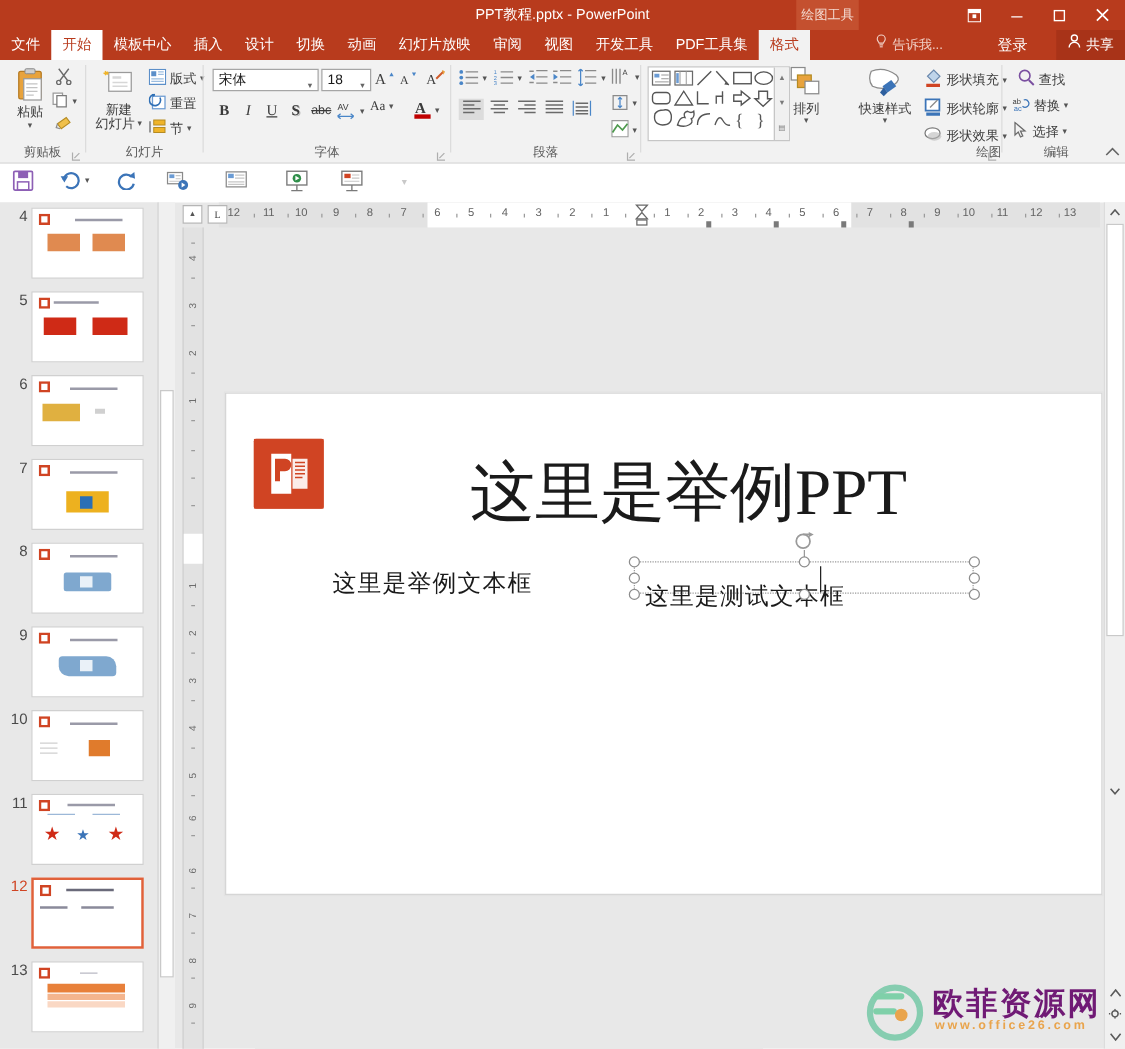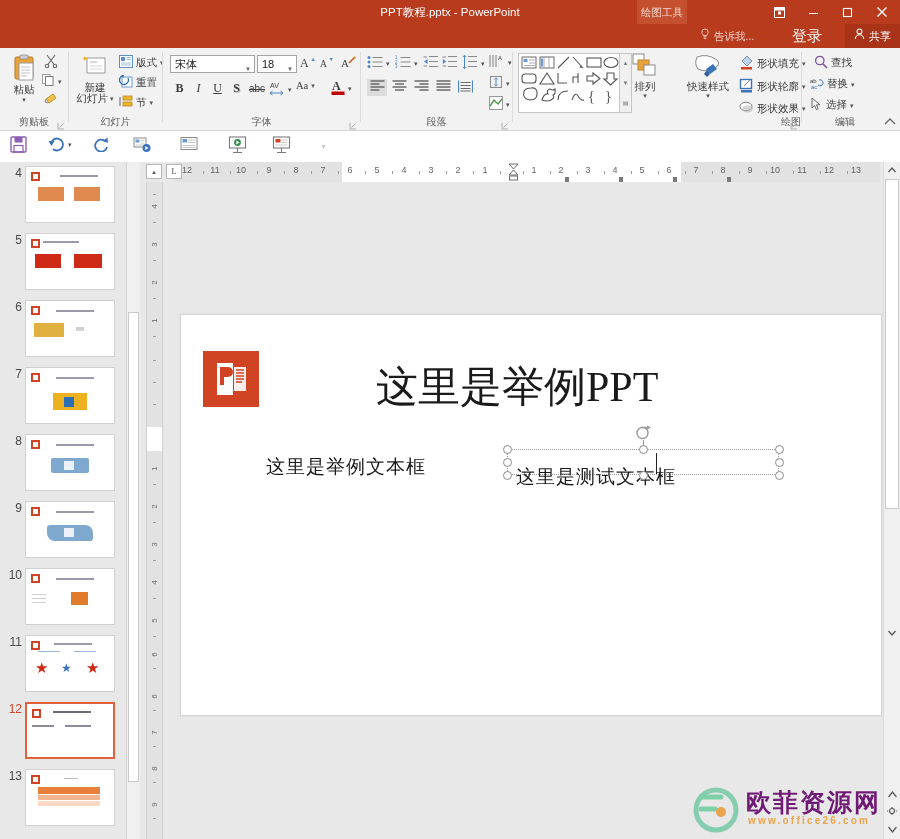--- a/index.html
+++ b/index.html
@@ -31,21 +31,21 @@
   .tabstrip{position:relative;height:24px;background:#b83b1d;}
   .tabs{position:absolute;left:0;top:0;height:24px;display:flex;align-items:stretch;}
   .tab{
     padding:0 9px;height:24px;line-height:24px;color:#fff;font-size:11.5px;white-space:nowrap;
   }
   .tab.active{background:#fff;color:#b83b1d;}
   .tab.ctxactive{background:#f2f2f2;color:#b83b1d;}
   .tellme{position:absolute;left:700px;top:0;height:24px;line-height:24px;
     color:#f0cfc5;font-size:10.5px;white-space:nowrap;display:flex;align-items:center;gap:4px;}
   .tellme .bulb{display:inline-block;}
-  .signin{position:absolute;right:78px;top:0;height:24px;line-height:24px;color:#fff;font-size:15px;}
+  .signin{position:absolute;right:78px;top:0;height:24px;line-height:24px;color:#fff;font-size:12px;}
   .share{position:absolute;right:0;top:0;height:24px;line-height:24px;background:#a83318;
     color:#fff;font-size:11px;padding:0 9px;display:flex;align-items:center;gap:4px;}
 
   
   .ribbon{position:relative;height:82px;background:#f2f2f2;border-bottom:1px solid #d4d4d4;}
   .rgroup{position:absolute;top:0;height:82px;}
   .rgroup .glabel{
     position:absolute;bottom:1px;left:0;right:0;text-align:center;
     font-size:10px;color:#5a5a5a;
   }
@@ -105,21 +105,21 @@
   .hrwhite{position:absolute;top:0;height:20px;background:#fff;}
   .hrlabel{position:absolute;top:3px;font-size:9px;color:#636363;text-align:center;width:14px;}
   .hrdot{position:absolute;top:9px;width:1px;height:3px;background:#9b9b9b;}
   .hrtabmark{position:absolute;top:15px;width:4px;height:5px;background:#7a7a7a;}
 
   
   .slidewrap{position:absolute;left:180px;top:152px;width:700px;height:400px;background:#fff;
     border:1px solid #d6d6d6;box-shadow:0 0 0 1px rgba(0,0,0,.02);}
   .pptlogo{position:absolute;width:56px;height:56px;background:#d04423;border-radius:2px;}
   .slidetitle{position:absolute;font-family:"Liberation Serif","DejaVu Serif",serif;
-    font-size:42px;color:#1a1a1a;white-space:nowrap;}
+    font-size:52px;color:#1a1a1a;white-space:nowrap;}
   .slidetext{position:absolute;font-family:"Liberation Serif","DejaVu Serif",serif;
     font-size:19px;color:#1a1a1a;white-space:nowrap;letter-spacing:1px;}
   .selbox{position:absolute;box-sizing:border-box;border:1px dotted #9a9a9a;}
   .handle{position:absolute;width:7px;height:7px;border-radius:50%;background:#fff;border:1px solid #8c8c8c;}
   .rotstem{position:absolute;width:1px;background:#9a9a9a;}
   .caret{position:absolute;width:1px;background:#222;}
 
   
   .vscroll{position:absolute;right:0;top:0;width:16px;height:677px;background:#f0f0f0;border-left:1px solid #dcdcdc;}
   .vsbtn{position:absolute;left:0;width:16px;height:16px;display:flex;align-items:center;justify-content:center;}
@@ -159,20 +159,35 @@
       </div>
       <div class="winbtn close">
         <svg width="12" height="12" viewBox="0 0 12 12">
             <path d="M1.5 1.5 L10.5 10.5 M10.5 1.5 L1.5 10.5" stroke="#fff" stroke-width="1.4"></path>
           </svg>
       </div>
     </div>
   </div>
 
   <div class="tabstrip">
+    <div class="tabs">
+      <div class="tab">文件</div>
+      <div class="tab active">开始</div>
+      <div class="tab">模板中心</div>
+      <div class="tab">插入</div>
+      <div class="tab">设计</div>
+      <div class="tab">切换</div>
+      <div class="tab">动画</div>
+      <div class="tab">幻灯片放映</div>
+      <div class="tab">审阅</div>
+      <div class="tab">视图</div>
+      <div class="tab">开发工具</div>
+      <div class="tab">PDF工具集</div>
+      <div class="tab ctxactive">格式</div>
+    </div>
     <div class="tellme">
       <span class="bulb">
         <svg width="10" height="12" viewBox="0 0 10 12">
             <path d="M5 1 a3.2 3.2 0 0 1 3.2 3.2 c0 1.6 -1.3 2.2 -1.5 3.3 h-3.4 c-0.2 -1.1 -1.5 -1.7 -1.5 -3.3 A3.2 3.2 0 0 1 5 1 z" fill="none" stroke="#f0cfc5" stroke-width="0.9"></path>
             <rect x="3.5" y="8.4" width="3" height="1" fill="#f0cfc5"></rect>
             <rect x="3.8" y="10" width="2.4" height="0.9" fill="#f0cfc5"></rect>
           </svg>
       </span>
       <span>告诉我...</span>
     </div>

